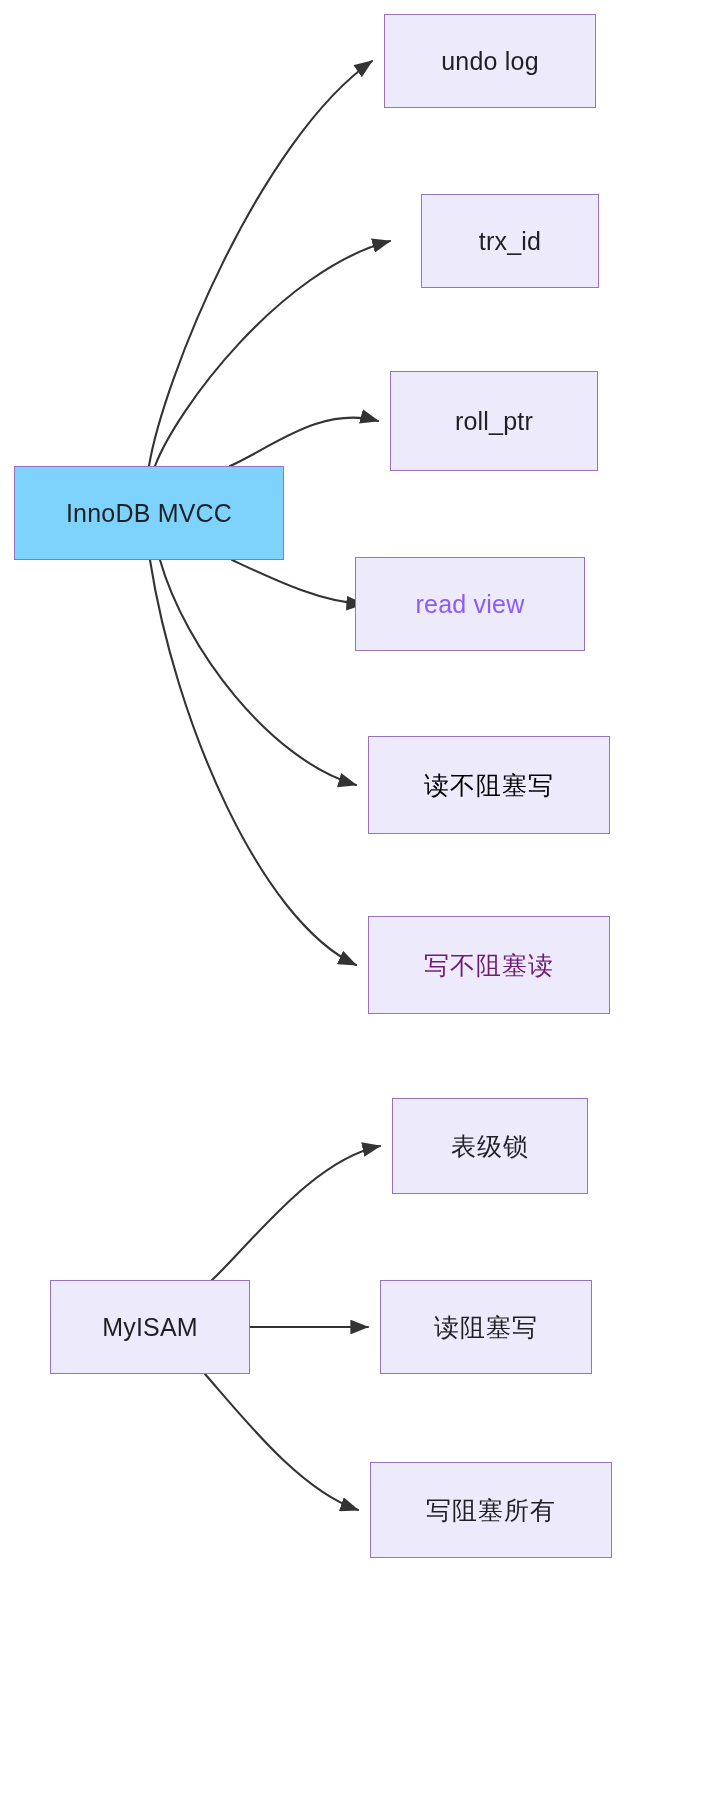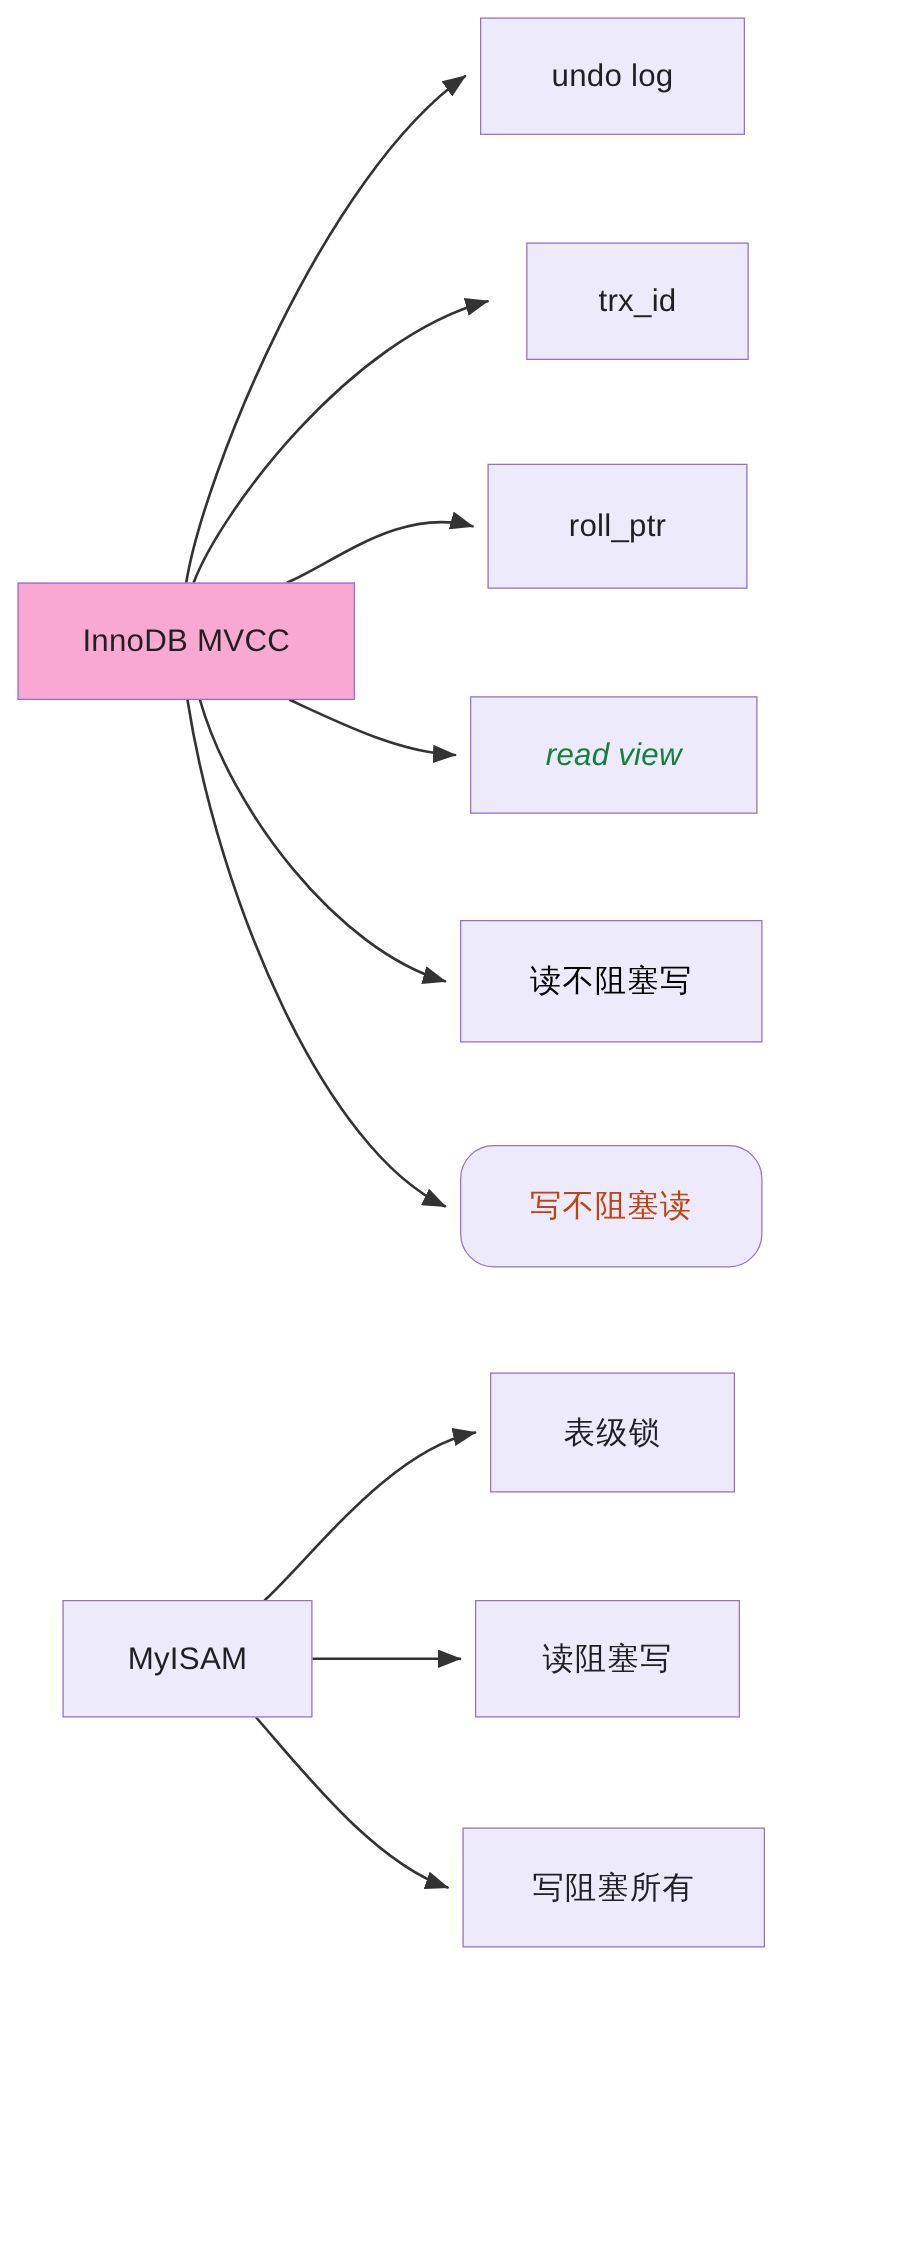--- a/index.html
+++ b/index.html
@@ -57,30 +57,30 @@
   <div id="nodes">
       <div class="node" style="left: 384px; top: 14px; width: 212px; height: 94px; background: rgb(236, 234, 251); border-color: rgb(150, 115, 192); color: rgb(31, 31, 36);">
         <span class="node-label">undo log</span>
       </div>
       <div class="node" style="left: 402px; top: 194px; width: 178px; height: 94px; background: rgb(236, 234, 251); border-color: rgb(150, 115, 192); color: rgb(31, 31, 36); margin-left: 19px;">
         <span class="node-label">trx_id</span>
       </div>
       <div class="node" style="left: 390px; top: 371px; width: 208px; height: 100px; background: rgb(236, 234, 251); border-color: rgb(150, 115, 192); color: rgb(31, 31, 36);">
         <span class="node-label">roll_ptr</span>
       </div>
-      <div class="node" style="left: 376px; top: 557px; width: 230px; height: 94px; background: rgb(236, 234, 251); border-color: rgb(150, 115, 192); color: #15803d; font-style: italic;">
+      <div class="node" style="left: 355px; top: 557px; width: 230px; height: 94px; background: rgb(236, 234, 251); border-color: rgb(150, 115, 192); color: #8b5cf6;">
         <span class="node-label">read view</span>
       </div>
-      <div class="node" style="left: 14px; top: 466px; width: 270px; height: 94px; background: #f9a8d4; border-color: rgb(150, 115, 192); color: rgb(31, 31, 36);">
+      <div class="node" style="left: 14px; top: 466px; width: 270px; height: 94px; background: #7dd3fc; border-color: rgb(150, 115, 192); color: rgb(31, 31, 36);">
         <span class="node-label">InnoDB MVCC</span>
       </div>
       <div class="node cjk" style="left: 368px; top: 736px; width: 242px; height: 98px; background: rgb(236, 234, 251); border-color: rgb(150, 115, 192); color: #000000;">
         <span class="node-label">读不阻塞写</span>
       </div>
-      <div class="node cjk" style="left: 368px; top: 916px; width: 242px; height: 98px; background: rgb(236, 234, 251); border-color: rgb(150, 115, 192); color: #c2410c; border-radius: 27px;">
+      <div class="node cjk" style="left: 368px; top: 916px; width: 242px; height: 98px; background: rgb(236, 234, 251); border-color: rgb(150, 115, 192); color: #701a75;">
         <span class="node-label">写不阻塞读</span>
       </div>
       <div class="node cjk" style="left: 392px; top: 1098px; width: 196px; height: 96px; background: rgb(236, 234, 251); border-color: rgb(150, 115, 192); color: rgb(31, 31, 36);">
         <span class="node-label">表级锁</span>
       </div>
       <div class="node" style="left: 50px; top: 1280px; width: 200px; height: 94px; background: rgb(236, 234, 251); border-color: rgb(150, 115, 192); color: rgb(31, 31, 36);">
         <span class="node-label">MyISAM</span>
       </div>
       <div class="node cjk" style="left: 380px; top: 1280px; width: 212px; height: 94px; background: rgb(236, 234, 251); border-color: rgb(150, 115, 192); color: rgb(31, 31, 36);">
         <span class="node-label">读阻塞写</span>

